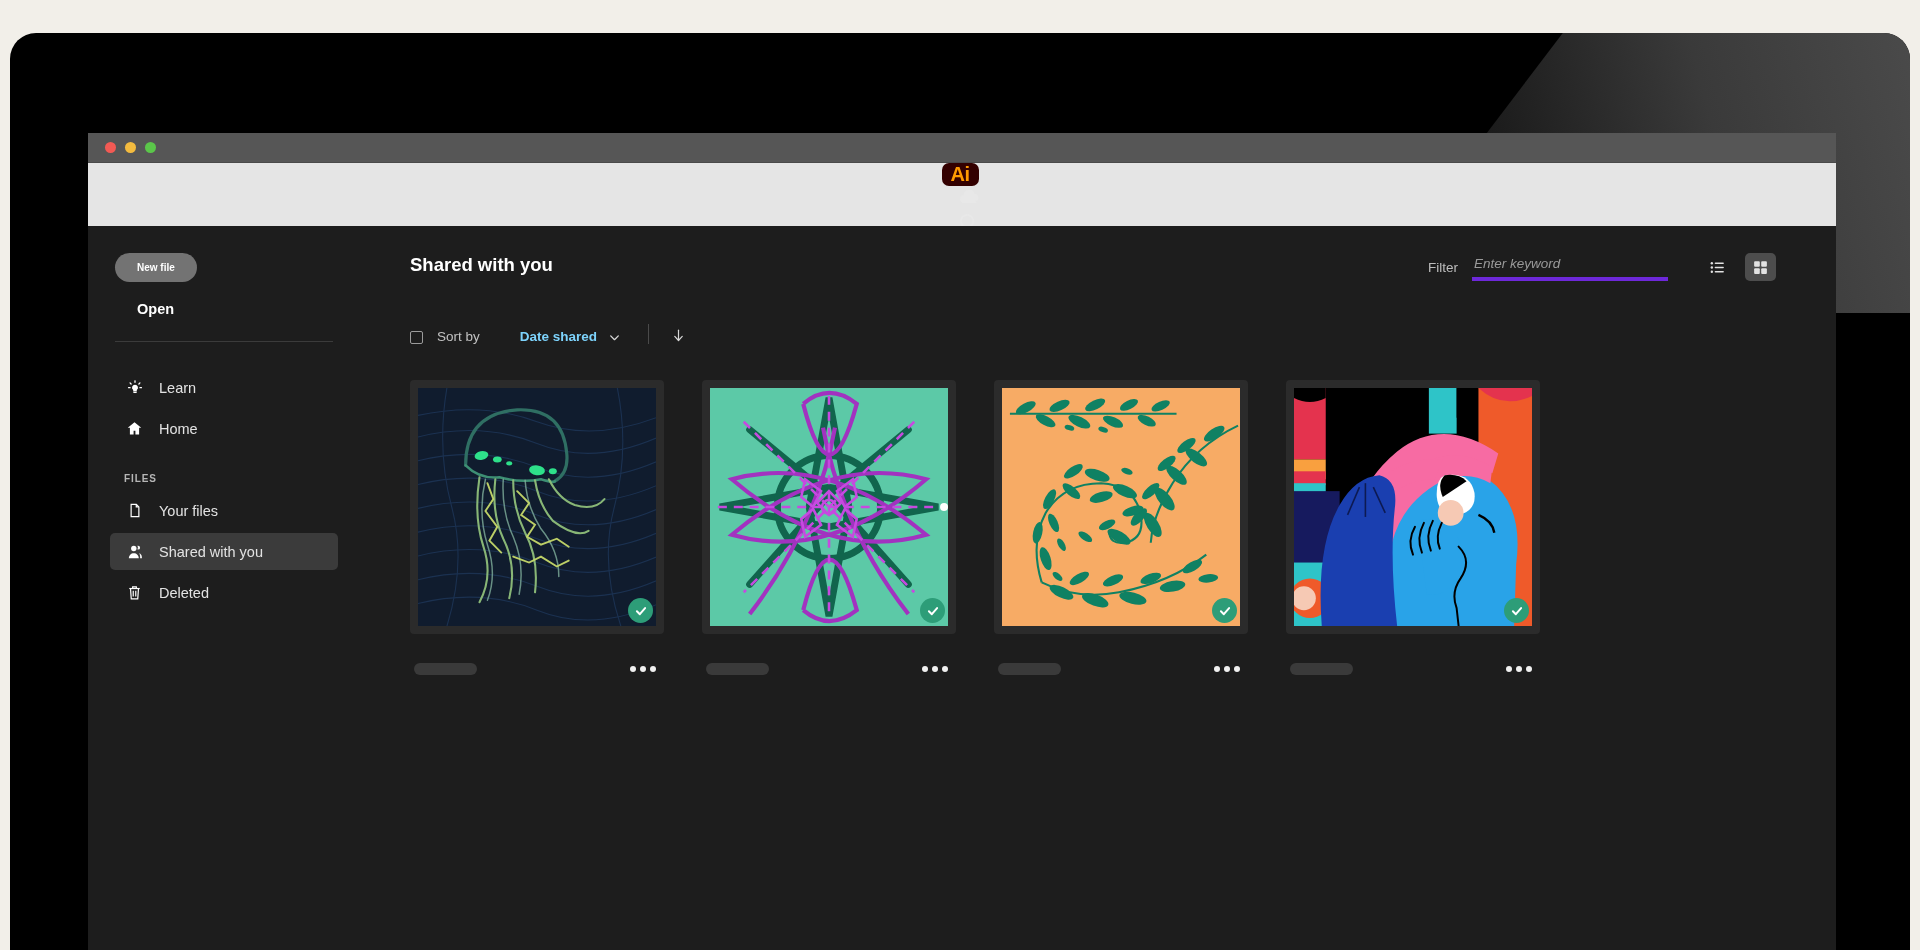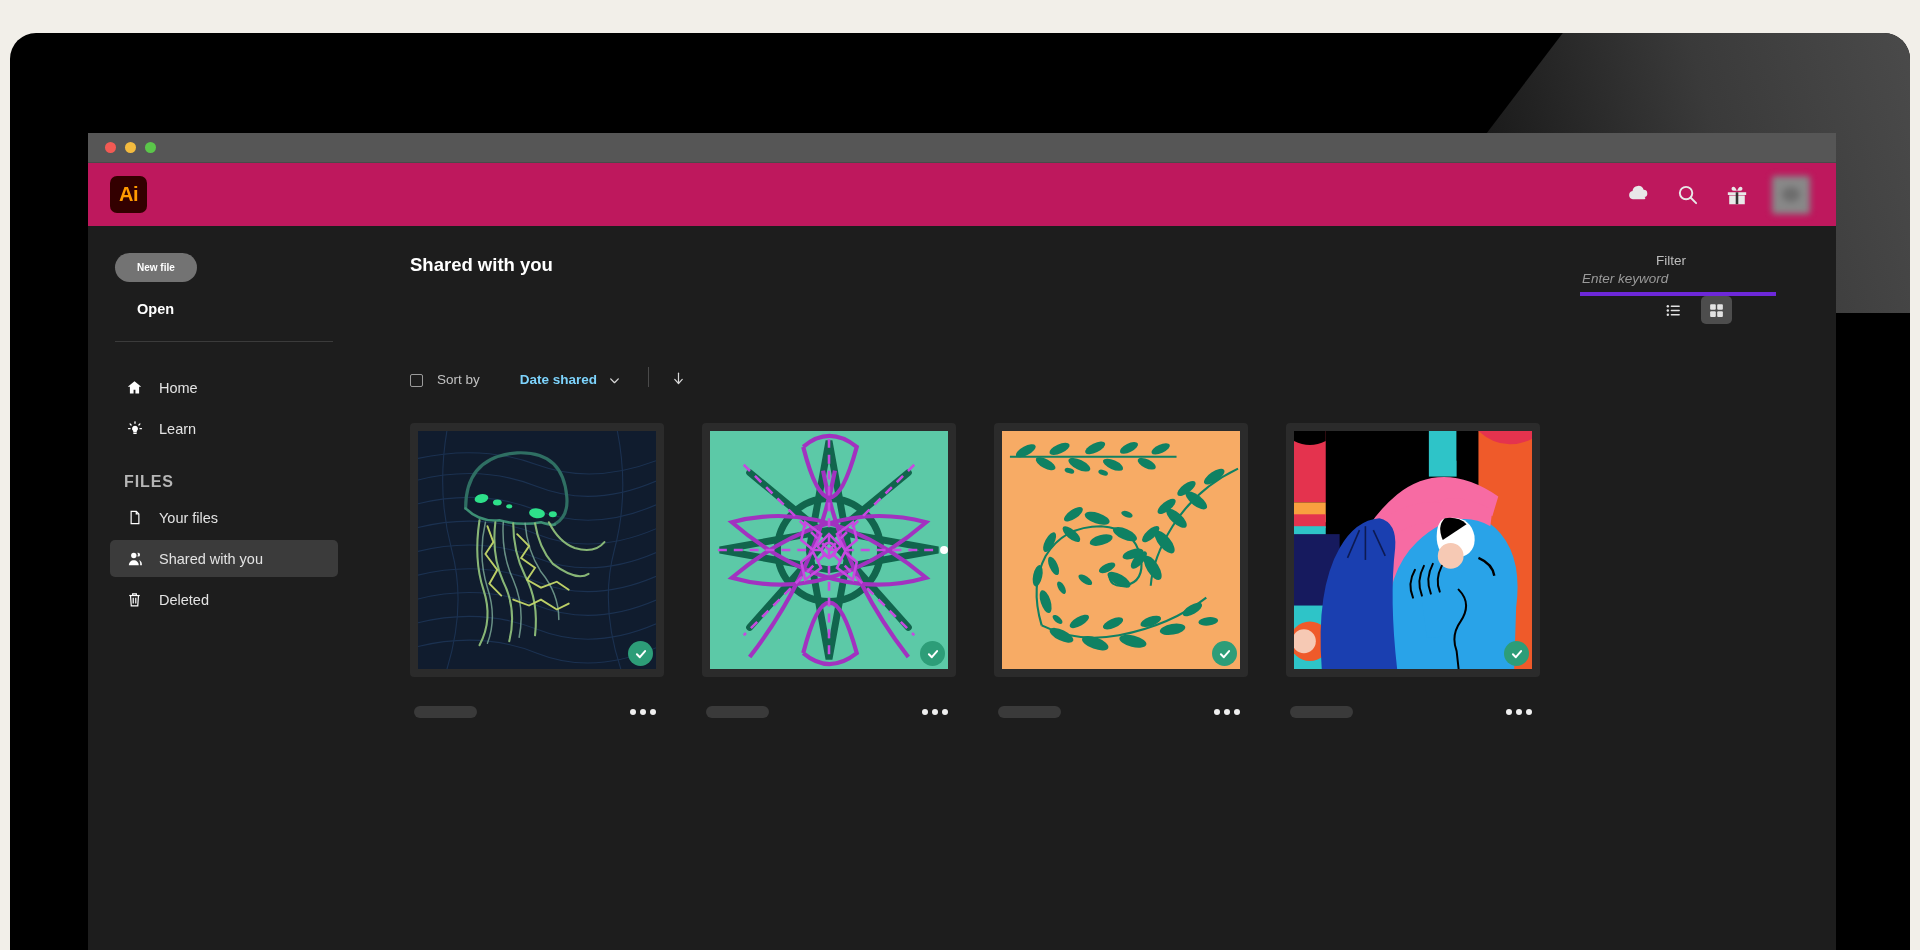--- a/index.html
+++ b/index.html
@@ -66,24 +66,25 @@
     border-radius: 50%;
     margin-right: 9px;
   }
   .traffic.red    { background: #f25a54; }
   .traffic.yellow { background: #f3bb3f; }
   .traffic.green  { background: #5bc64a; }
 
   
   #appheader {
     height: 63px;
-    background: #be185d;
+    background: #e5e5e5;
     display: flex;
     align-items: center;
     padding: 0 26px 0 22px;
+    flex-direction: column;
   }
   #ai-logo {
     width: 37px; height: 37px;
     border-radius: 7px;
     background: #330000;
     color: #ff9a00;
     font-size: 20px;
     font-weight: bold;
     display: flex;
     align-items: center;
@@ -168,21 +169,21 @@
     width: 21px;
     display: flex;
     align-items: center;
     justify-content: center;
     margin-right: 14px;
     color: #ffffff;
     flex-shrink: 0;
   }
   #files-label {
     color: #b6b6b6;
-    font-size: 16px;
+    font-size: 10px;
     font-weight: bold;
     letter-spacing: 0.9px;
     padding-left: 14px;
     margin: 26px 0 8px 0;
   }
   #nav-top { margin-top: 27px; }
 
   
   #main {
     flex: 1;
@@ -199,21 +200,20 @@
     font-size: 18.5px;
     font-weight: bold;
     padding-top: 6px;
   }
 
   
   #filter-cluster {
     display: flex;
     align-items: center;
     padding-top: 5px;
-    flex-direction: column;
   }
   #filter-label {
     color: #bdbdbd;
     font-size: 13.5px;
     margin-right: 14px;
   }
   #filter-input {
     width: 196px;
     background: transparent;
     border: none;
@@ -372,42 +372,42 @@
       </div>
 
       <div id="body-split">
 
         <div id="sidebar">
           <button id="new-file-btn">New file</button>
           <div id="open-btn">Open</div>
           <div id="side-divider"></div>
 
           <div id="nav-top">
-            <div class="nav-item">
-              <span class="nav-icon">
-                <svg width="17" height="17" viewBox="0 0 24 24" fill="currentColor">
-                  <path d="M12 3 2.5 11h3v9.5h5.2V15h2.6v5.5h5.2V11h3z"></path>
-                </svg>
-              </span>
-              <span>Home</span>
-            </div>
-
             <div class="nav-item">
               <span class="nav-icon">
                 <svg width="18" height="18" viewBox="0 0 24 24" fill="none" stroke="currentColor" stroke-width="1.7" stroke-linecap="round">
                   <path d="M12 7.5a4 4 0 0 1 2.4 7.2v1.8H9.6v-1.8A4 4 0 0 1 12 7.5z" fill="currentColor" stroke="none"></path>
                   <rect x="9.8" y="17.2" width="4.4" height="1.5" fill="currentColor" stroke="none"></rect>
                   <line x1="12" y1="2.4" x2="12" y2="4.4"></line>
                   <line x1="5.4" y1="5.2" x2="6.8" y2="6.6"></line>
                   <line x1="18.6" y1="5.2" x2="17.2" y2="6.6"></line>
                   <line x1="3.4" y1="11.6" x2="5.4" y2="11.6"></line>
                   <line x1="20.6" y1="11.6" x2="18.6" y2="11.6"></line>
                 </svg>
               </span>
               <span>Learn</span>
+            </div>
+
+            <div class="nav-item">
+              <span class="nav-icon">
+                <svg width="17" height="17" viewBox="0 0 24 24" fill="currentColor">
+                  <path d="M12 3 2.5 11h3v9.5h5.2V15h2.6v5.5h5.2V11h3z"></path>
+                </svg>
+              </span>
+              <span>Home</span>
             </div>
           </div>
 
           <div id="files-label">FILES</div>
 
           <div class="nav-item">
             <span class="nav-icon">
               <svg width="16" height="17" viewBox="0 0 24 24" fill="none" stroke="currentColor" stroke-width="1.8">
                 <path d="M14 2.8H6.2v18.4h11.6V6.6z"></path>
                 <path d="M13.9 2.9v3.8h3.8"></path>

